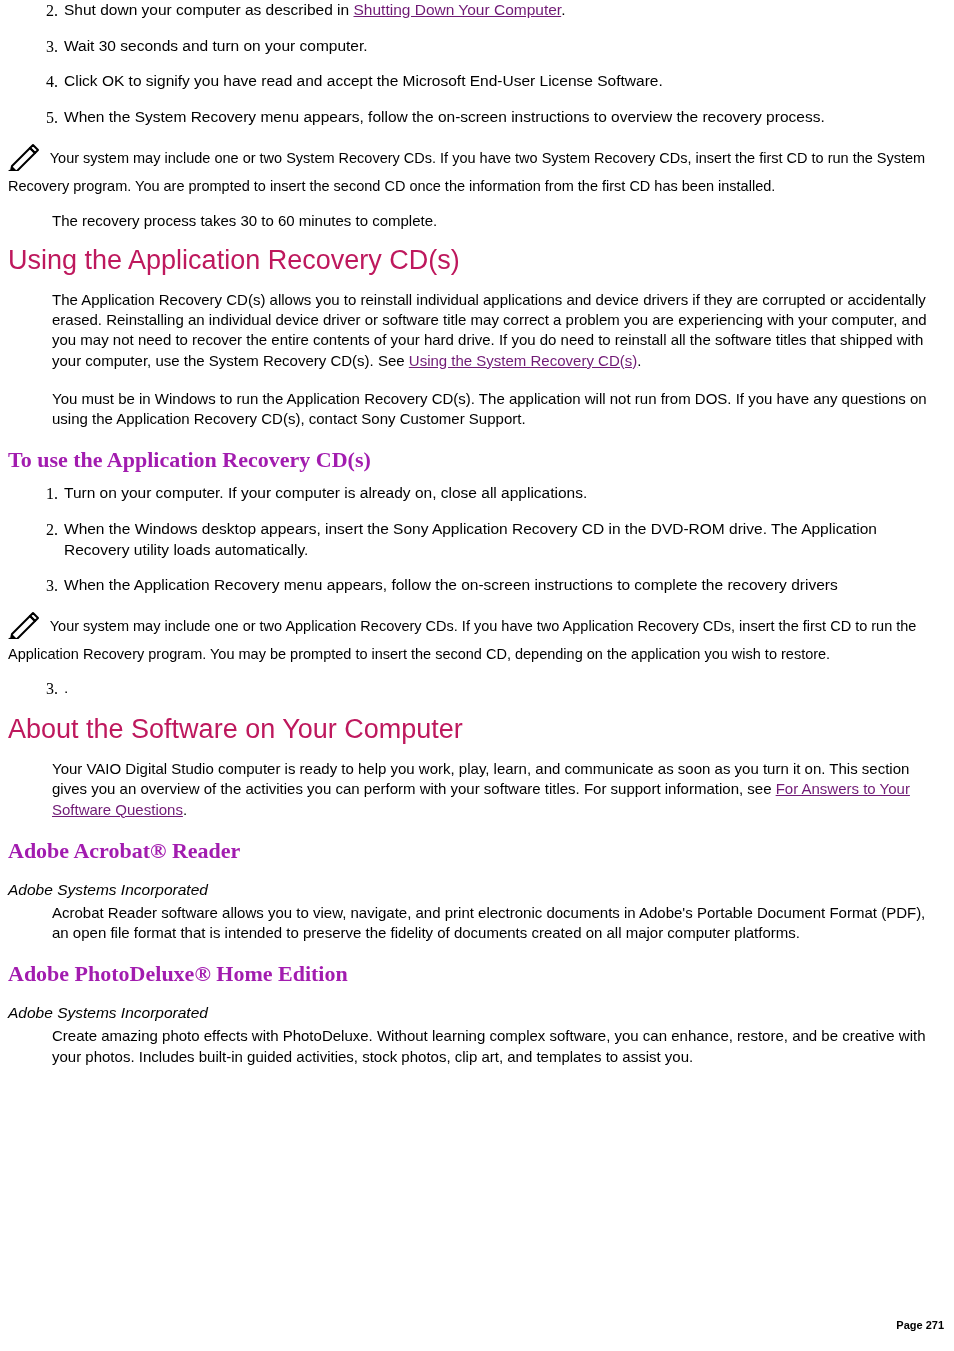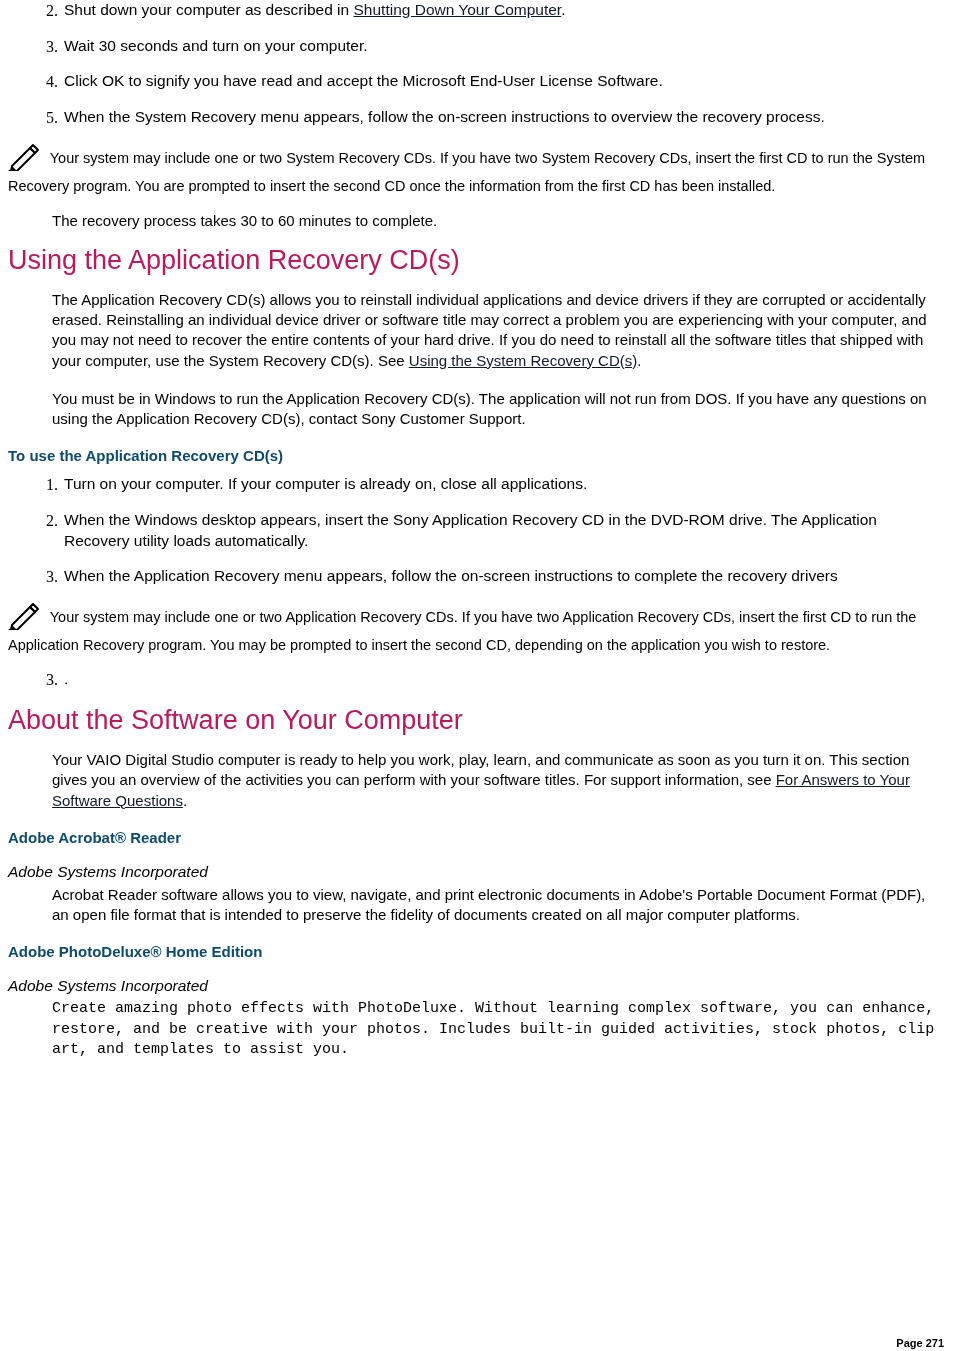--- a/index.html
+++ b/index.html
@@ -29,21 +29,21 @@
     font-family: "Times New Roman", Times, serif;
     font-size: 16px;
     min-width: 22px;
     margin-right: 6px;
     text-align: right;
   }
   ol.numbered li .li-body {
     flex: 1;
   }
   a.link {
-    color: #0f172a;
+    color: #701a75;
     text-decoration: underline;
   }
   .note-block {
     display: block;
     font-size: 14.5px;
     line-height: 1.35;
     margin: 4px 0 14px 0;
   }
   .note-icon {
     display: inline-block;
@@ -61,35 +61,35 @@
     line-height: 1.35;
   }
   h1.section-h1 {
     font-family: Verdana, Geneva, sans-serif;
     font-weight: normal;
     color: #be185d;
     font-size: 27px;
     margin: 8px 0 14px 0;
   }
   h2.sub-h2 {
-    font-family: Liberation Sans, sans-serif;
+    font-family: Liberation Serif, serif;
     font-weight: bold;
-    color: #0c4a6e;
-    font-size: 15px;
+    color: #a21caf;
+    font-size: 22px;
     margin: 4px 0 10px 0;
   }
   .vendor {
     font-style: italic;
     font-size: 15.5px;
     margin: 17px 0 4px 0;
   }
   .page-num {
     position: absolute;
     right: 10px;
-    bottom: 2px;
+    bottom: 20px;
     font-size: 11px;
     font-weight: bold;
   }
   .page-wrap {
     position: relative;
     min-height: 1351px;
     width: 954px;
   }
 </style>
 </head>
@@ -180,17 +180,17 @@
   <p class="body-para">
     <span>Your VAIO Digital Studio computer is ready to help you work, play, learn, and communicate as soon as you turn it on. This section gives you an overview of the activities you can perform with your software titles. For support information, see </span><a class="link" href="#">For Answers to Your Software Questions</a><span>.</span>
   </p>
 
   <h2 class="sub-h2">Adobe Acrobat® Reader</h2>
   <p class="vendor">Adobe Systems Incorporated</p>
   <p class="body-para">Acrobat Reader software allows you to view, navigate, and print electronic documents in Adobe's Portable Document Format (PDF), an open file format that is intended to preserve the fidelity of documents created on all major computer platforms.</p>
 
   <h2 class="sub-h2">Adobe PhotoDeluxe® Home Edition</h2>
   <p class="vendor">Adobe Systems Incorporated</p>
-  <p class="body-para" style="margin-bottom:4px;font-family:Liberation Mono, monospace;">Create amazing photo effects with PhotoDeluxe. Without learning complex software, you can enhance, restore, and be creative with your photos. Includes built-in guided activities, stock photos, clip art, and templates to assist you.</p>
+  <p class="body-para" style="margin-bottom:4px;">Create amazing photo effects with PhotoDeluxe. Without learning complex software, you can enhance, restore, and be creative with your photos. Includes built-in guided activities, stock photos, clip art, and templates to assist you.</p>
 
 </div>
 <div class="page-num">Page 271</div>
 </div>
 
 </body></html>

